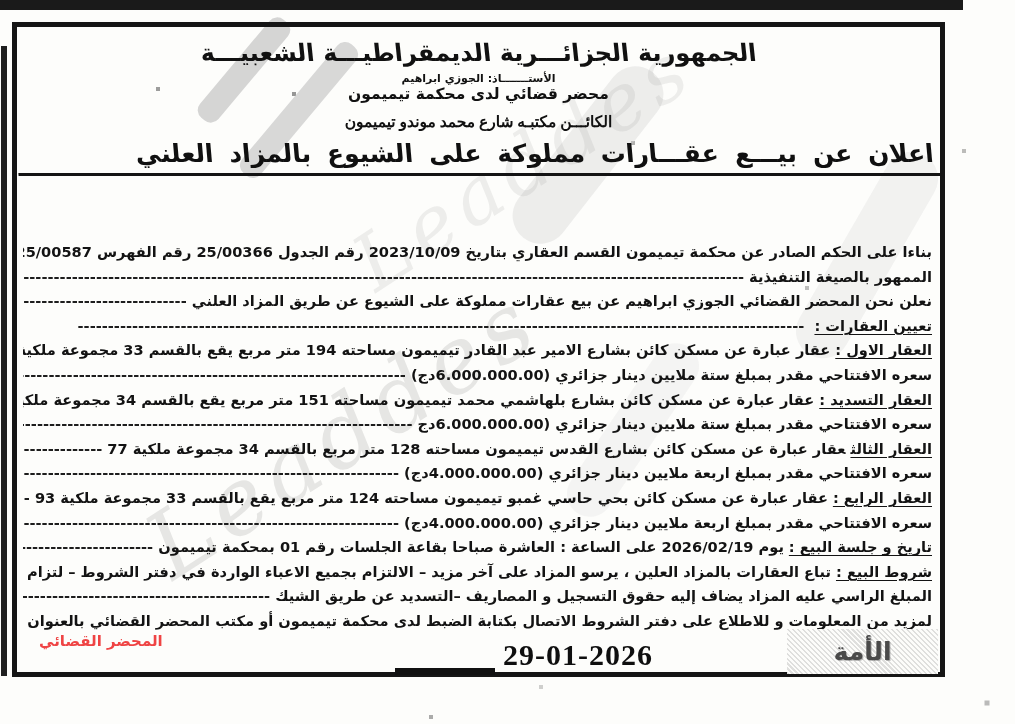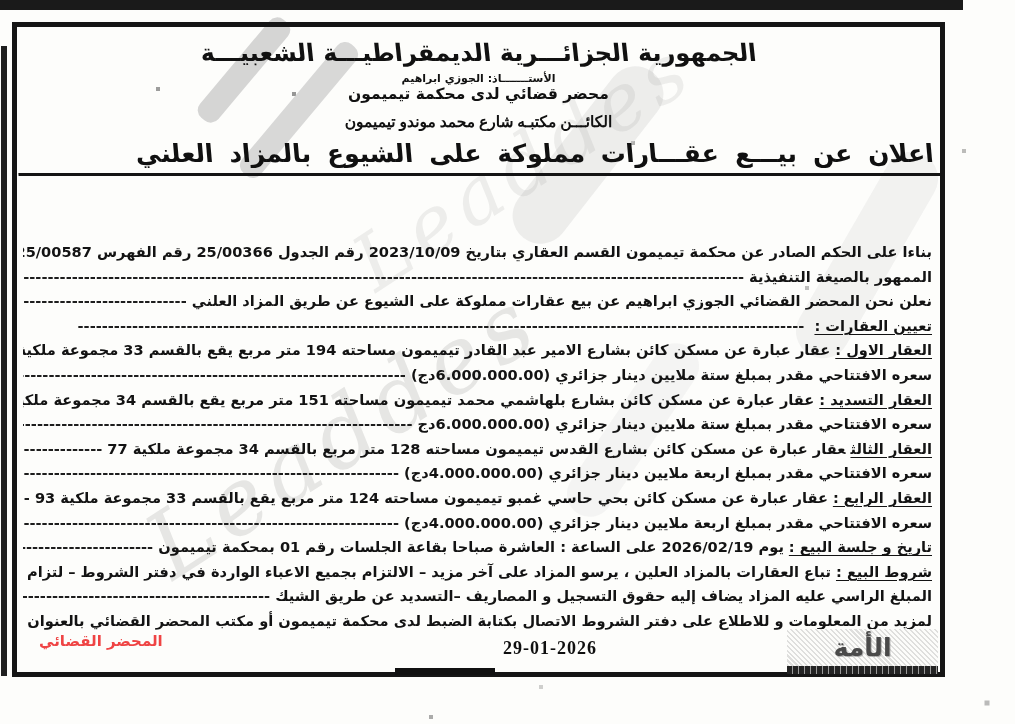--- a/index.html
+++ b/index.html
@@ -54,25 +54,25 @@
   .line .lbl:empty{display:none;}
   .line .dsh{letter-spacing:0.5px;color:#1d1d1d;}
   .signature{
     position:absolute;top:605px;right:auto;left:22px;direction:rtl;
     font-size:15px;font-weight:bold;color:#ef4444;
   }
   
   .frame-bottom-reinforce{position:absolute;left:395px;top:668px;width:100px;height:7px;background:#111;z-index:3;}
   .publish-date{
     position:absolute;left:503px;top:638px;z-index:4;
-    font-family:"Liberation Serif",serif;font-weight:bold;font-size:18px;color:#0f0f0f;letter-spacing:1px;
+    font-family:"Liberation Serif",serif;font-weight:bold;font-size:30px;color:#0f0f0f;letter-spacing:1px;
   }
   .news-logo{
     position:absolute;left:787px;top:629px;width:151px;height:45px;z-index:4;
-    background:#fcfcfa;display:flex;flex-direction:column;align-items:stretch;justify-content:flex-end;
+    background:#fcfcfa;display:flex;flex-direction:row;align-items:stretch;justify-content:flex-end;
   }
   .logo-art{
     flex:1;display:flex;align-items:center;justify-content:center;direction:rtl;
     font-size:25px;font-weight:bold;color:#4a4a4a;
     background:repeating-linear-gradient(45deg,rgba(90,90,90,.18) 0 1.5px,transparent 1.5px 3.5px);
     text-shadow:1px 1px 0 rgba(120,120,120,.5);letter-spacing:2px;
   }
   .logo-tagline{
     height:8px;background:#232323;
     background-image:repeating-linear-gradient(90deg,#232323 0 5px,#9a9a9a 5px 6px);

